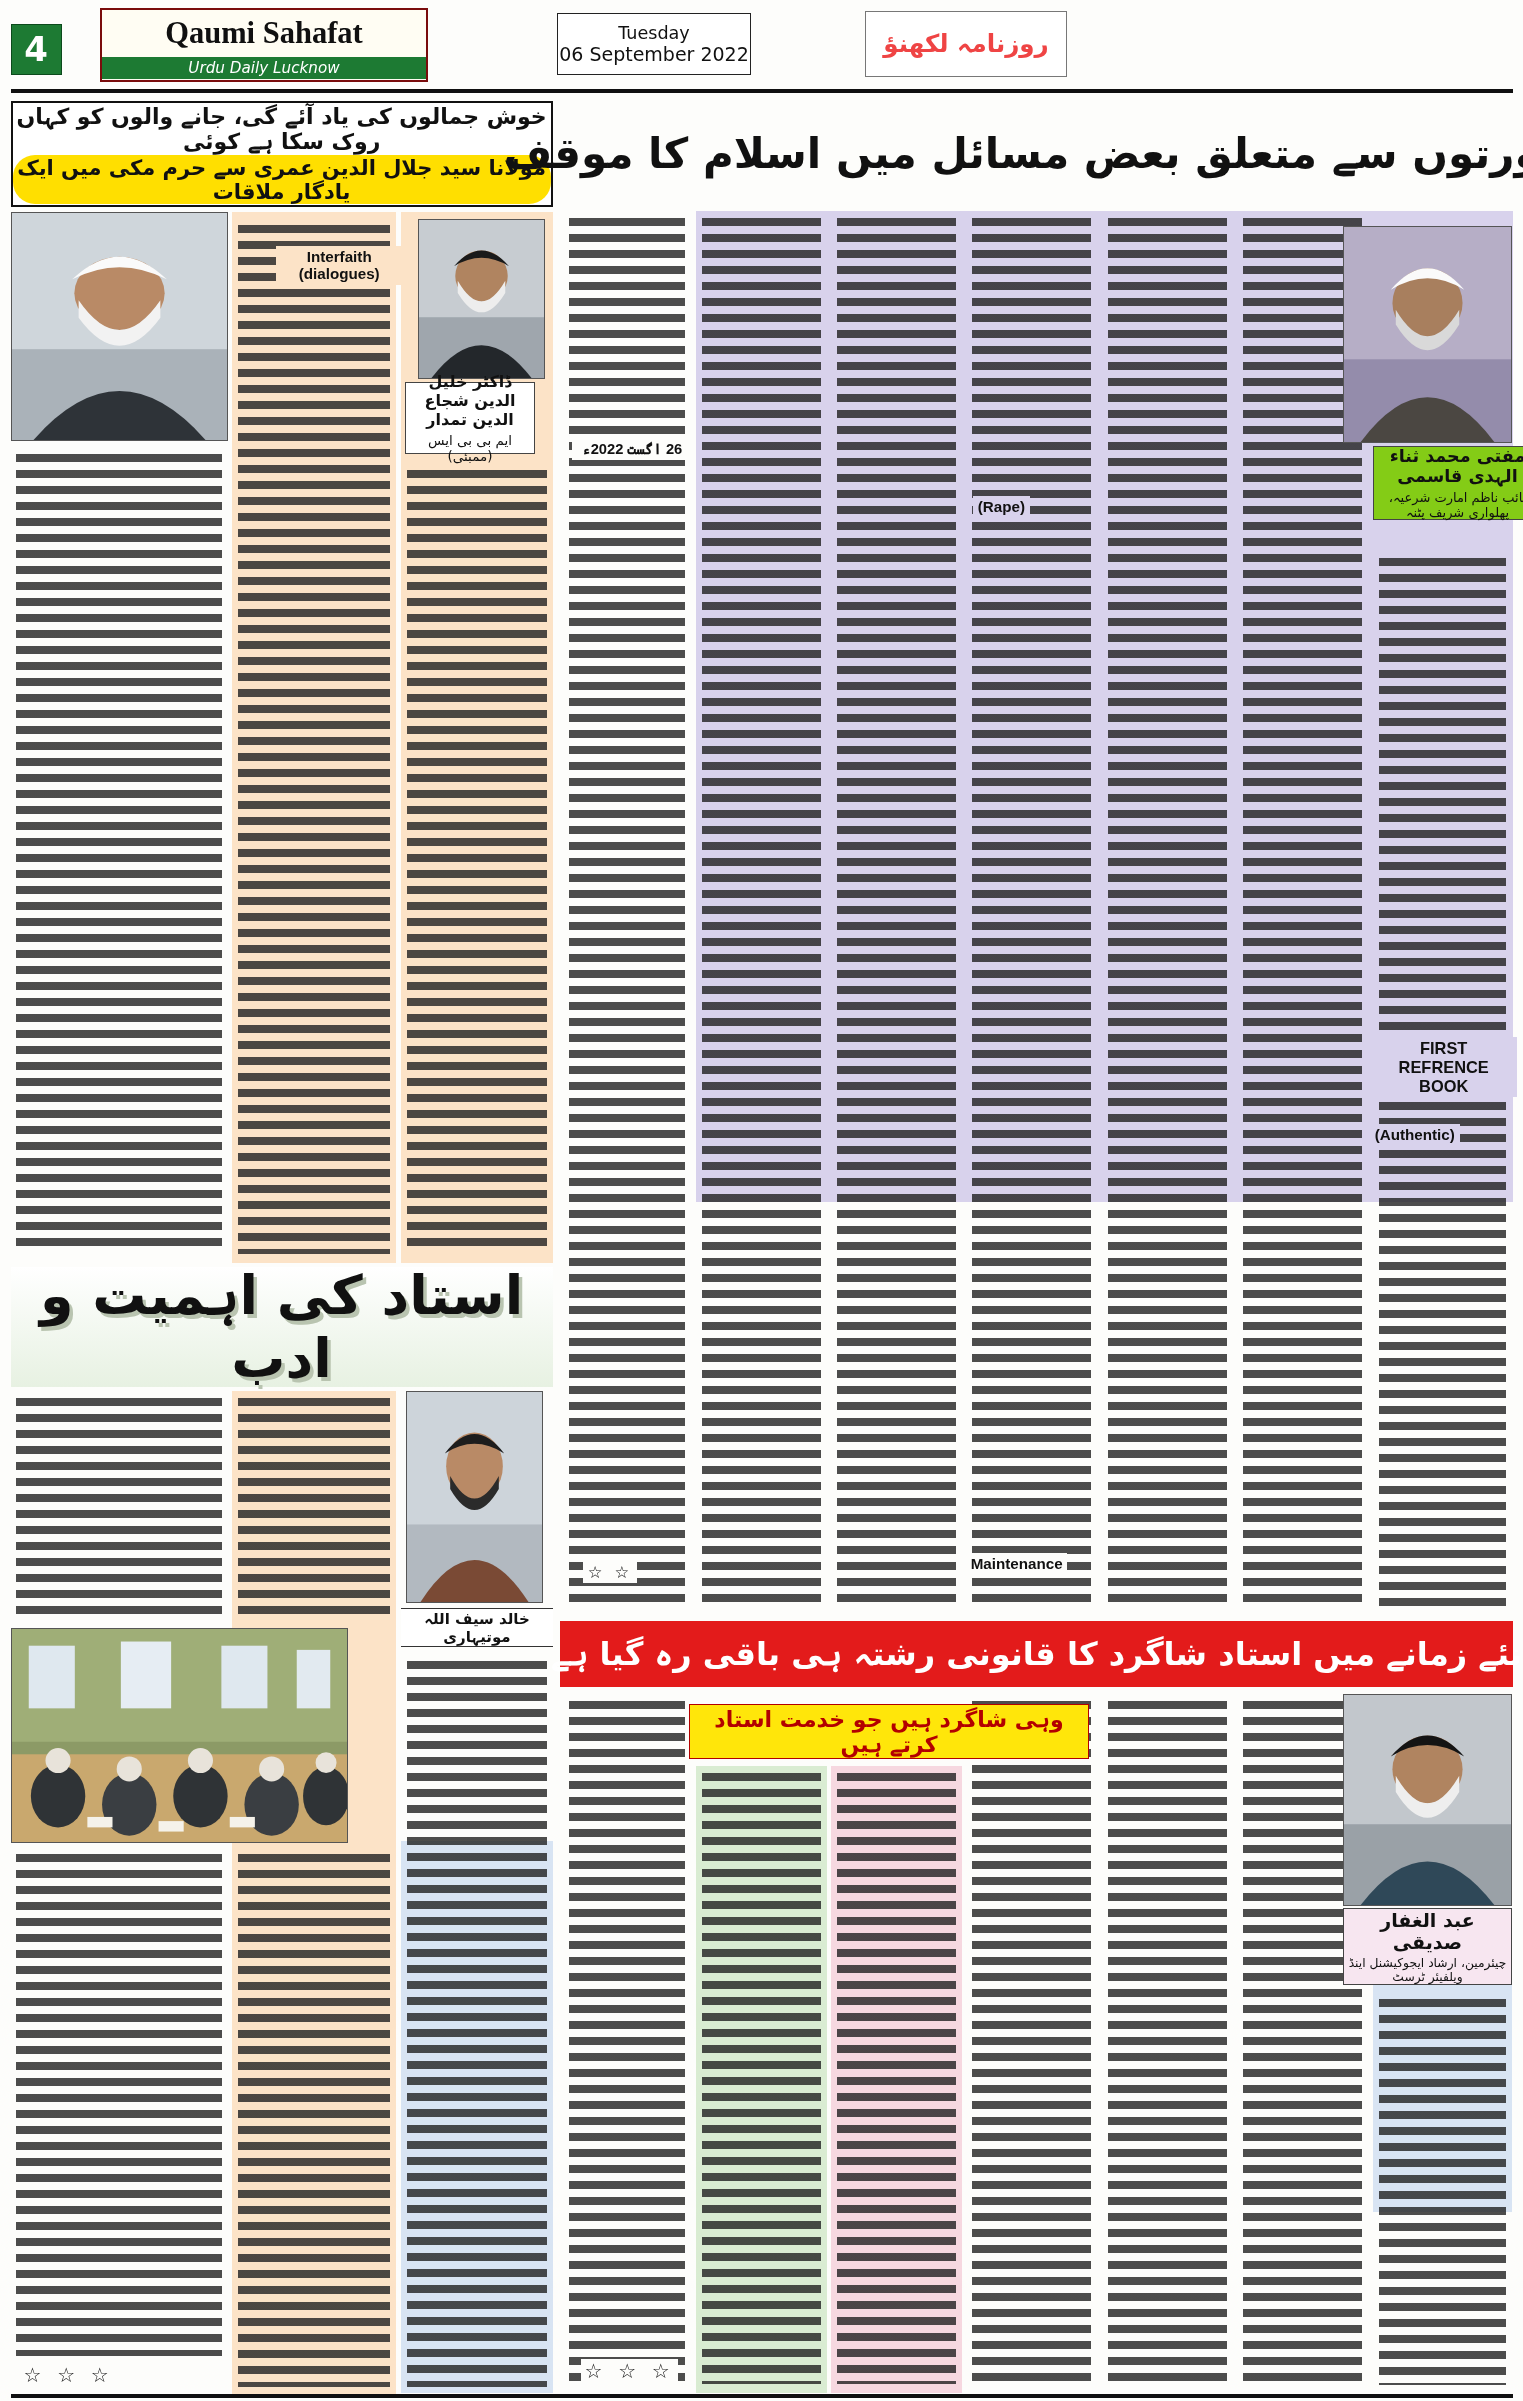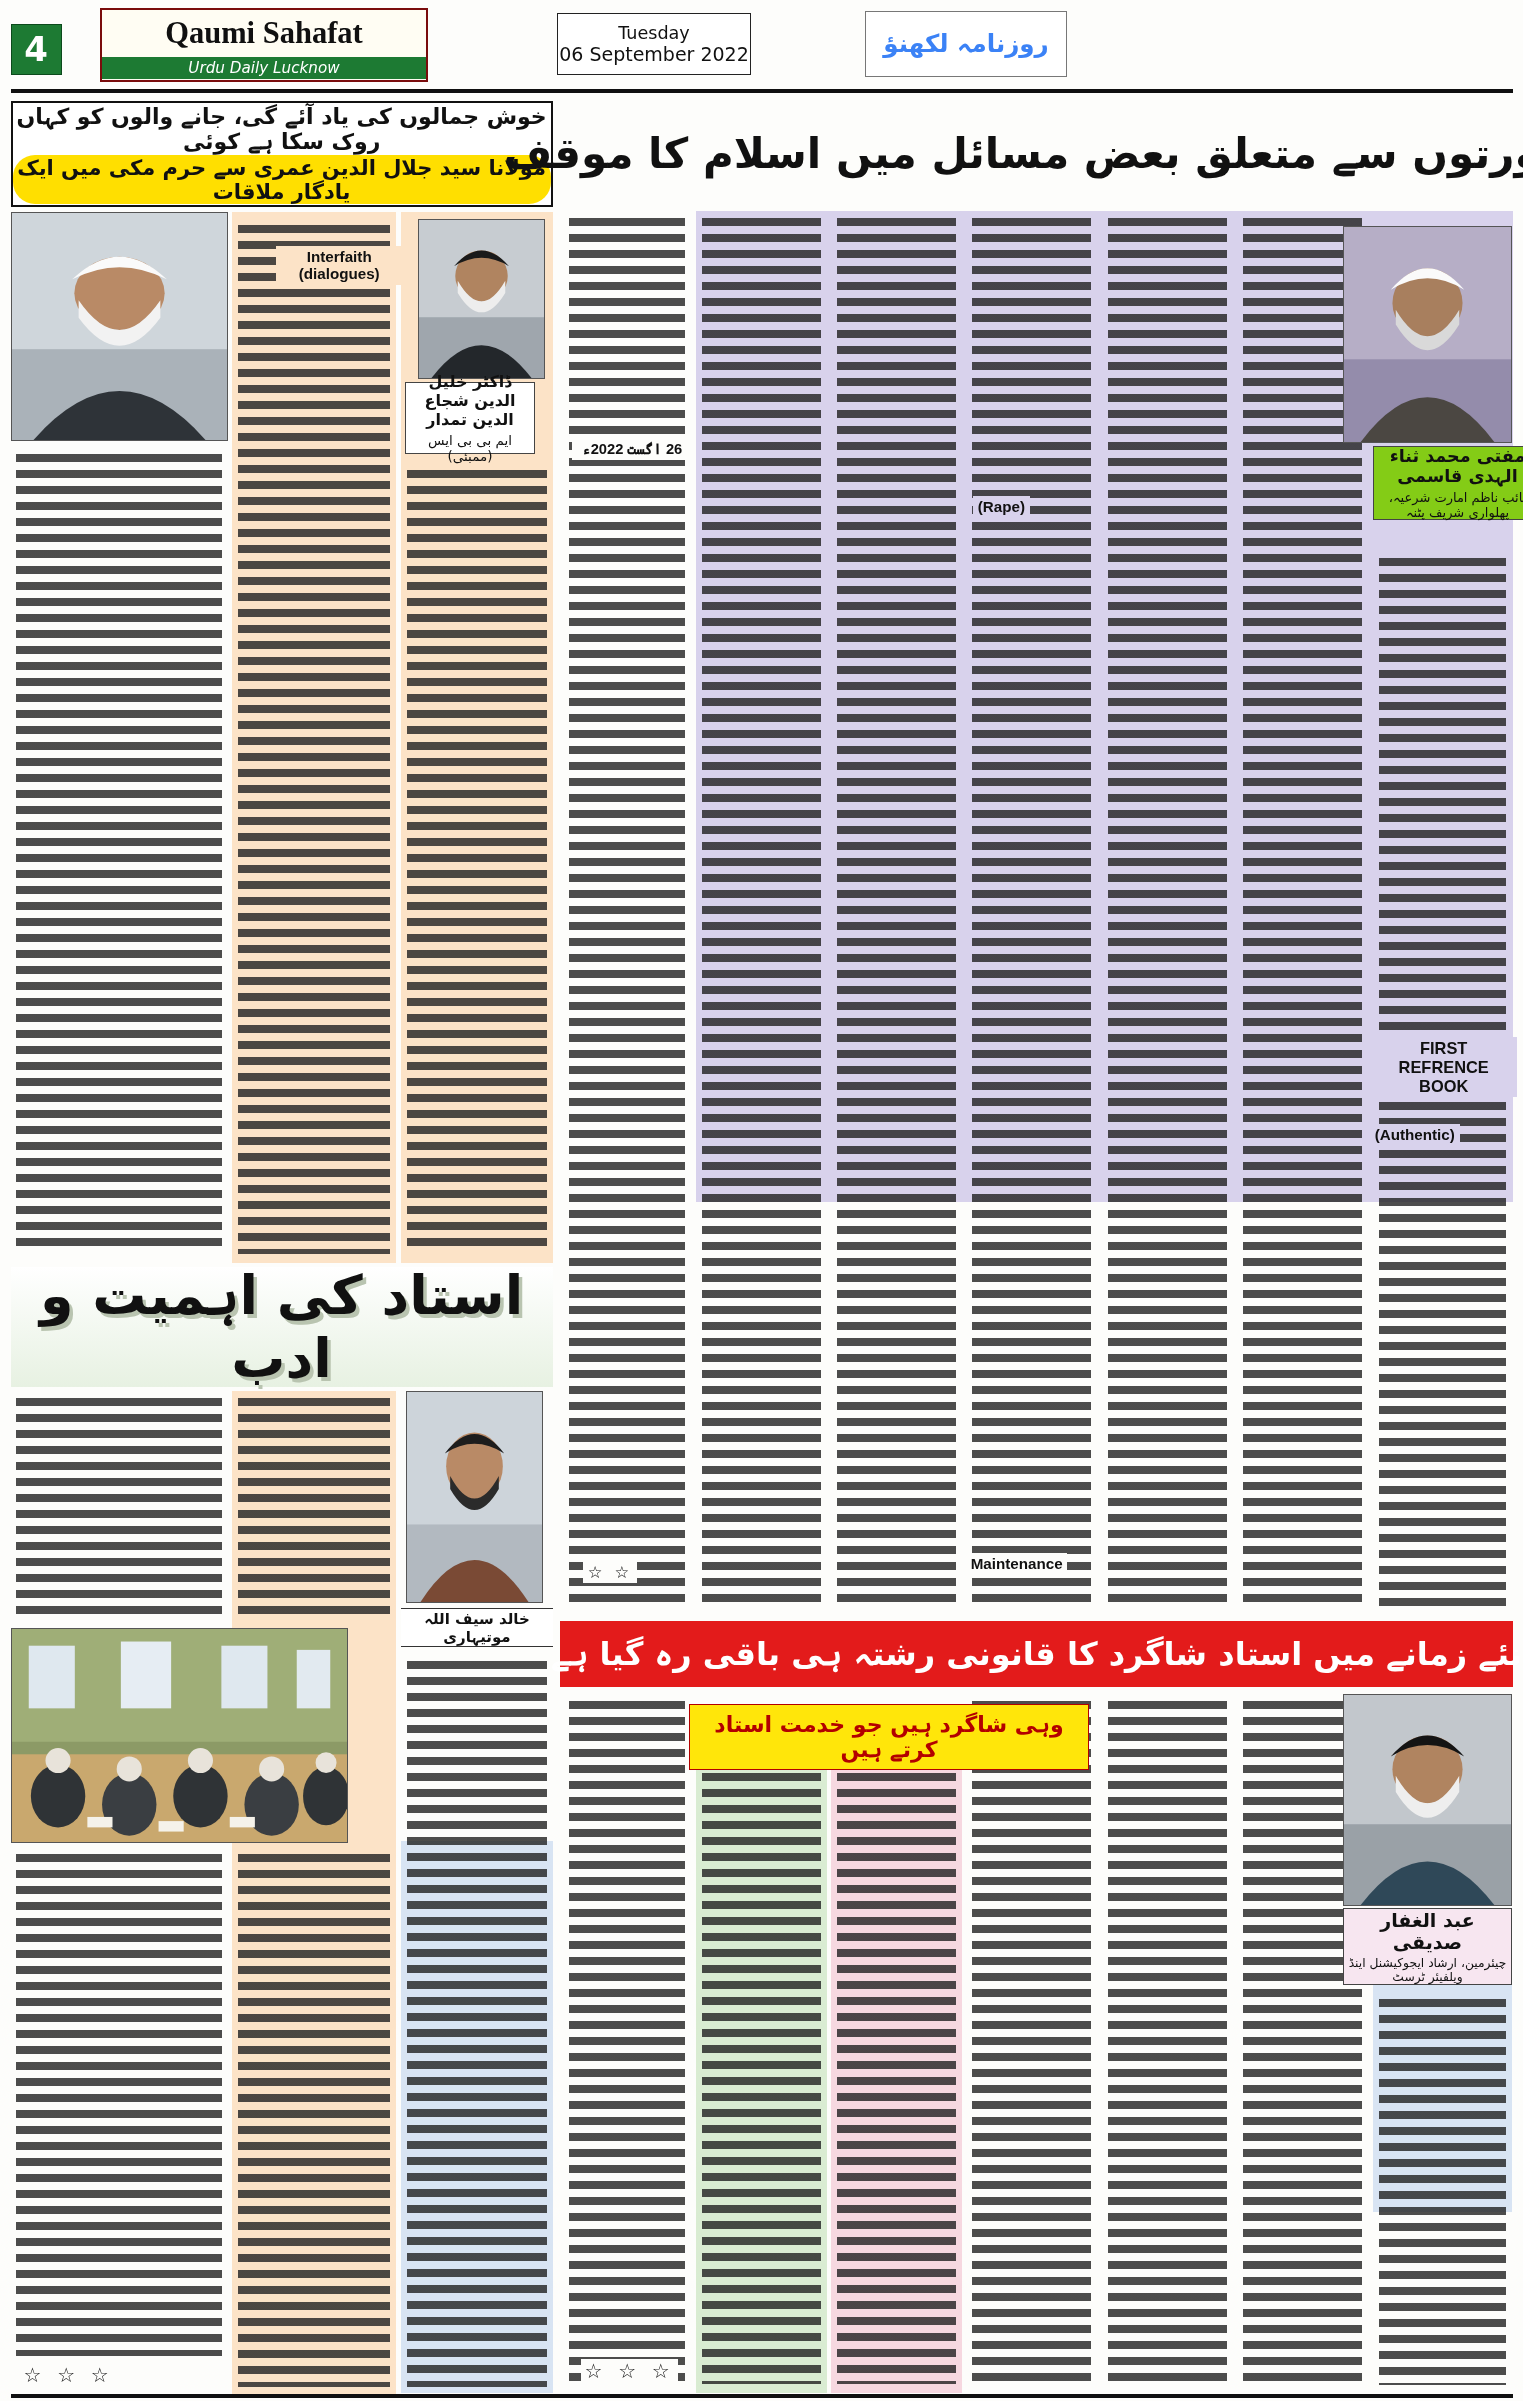--- a/index.html
+++ b/index.html
@@ -37,21 +37,21 @@
     <div class="ctr serif" style="height:47px;font-size:30.5px;font-weight:bold;color:#101010;">Qaumi Sahafat</div>
     <div class="ctr" style="height:22px;background:#1d7a33;color:#fff;font-style:italic;font-size:15.2px;">Urdu Daily Lucknow</div>
   </div>
 
   <div class="abs col" style="left:557px;top:13px;width:194px;height:62px;border:1.8px solid #222;box-sizing:border-box;background:#fff;justify-content:center;">
     <div style="font-size:17.6px;">Tuesday</div>
     <div style="font-size:19px;">06 September 2022</div>
   </div>
 
   <div class="abs ctr ur" style="left:865px;top:10.6px;width:202px;height:66px;border:1.2px solid #777;box-sizing:border-box;background:#fff;">
-    <span style="font-size:24.6px;font-weight:bold;color:#3b82f6;">روزنامہ لکھنؤ</span>
+    <span style="font-size:24.6px;font-weight:bold;color:#ef4444;">روزنامہ لکھنؤ</span>
   </div>
 
 
   <div class="abs rule" style="left:10.6px;top:89px;width:1502px;height:3.5px;"></div>
 
   <div class="abs bg-peach" style="left:232px;top:212px;width:164px;height:1051px;"></div>
   <div class="abs bg-peach" style="left:401px;top:212px;width:152px;height:1051px;"></div>
 
   <div class="abs bg-peach" style="left:232px;top:1391px;width:164px;height:1003px;"></div>
 
@@ -204,21 +204,21 @@
       <rect x="36" y="90" width="12" height="5" fill="#f5f2ea"></rect>
       <rect x="70" y="92" width="12" height="5" fill="#f5f2ea"></rect>
       <rect x="104" y="90" width="12" height="5" fill="#f5f2ea"></rect>
     </svg>
   </div>
 
   <div class="abs ctr ur" style="left:560px;top:1621px;width:953px;height:66px;background:#e31b1b;">
     <span style="font-size:32px;font-weight:bold;color:#fff;white-space:nowrap;">نئے زمانے میں استاد شاگرد کا قانونی رشتہ ہی باقی رہ گیا ہے</span>
   </div>
 
-  <div class="abs ctr ur" style="left:689px;top:1704px;width:400px;height:66px;background:#ffe60a;border:1.8px solid #b30000;box-sizing:border-box;">
+  <div class="abs ctr ur" style="left:689px;top:1704px;width:400px;height:55px;background:#ffe60a;border:1.8px solid #b30000;box-sizing:border-box;">
     <span style="font-size:22px;font-weight:bold;color:#b30000;">وہی شاگرد ہیں جو خدمت استاد کرتے ہیں</span>
   </div>
 
   <div class="abs ph" style="left:1343px;top:1694px;width:169px;height:212px;">
     <svg viewBox="0 0 100 130" preserveAspectRatio="none">
       <rect width="100" height="130" fill="#c2c7cc"></rect>
         <rect y="80" width="100" height="50" fill="#9aa1a7"></rect>
       <path d="M10 130 Q50 76 90 130 Z" fill="#2f4858"></path>
       <circle cx="50" cy="46" r="21" fill="#b08460"></circle>
       <path d="M31 50 Q50 84 69 50 L69 60 Q50 92 31 60 Z" fill="#eeeeee"></path>

